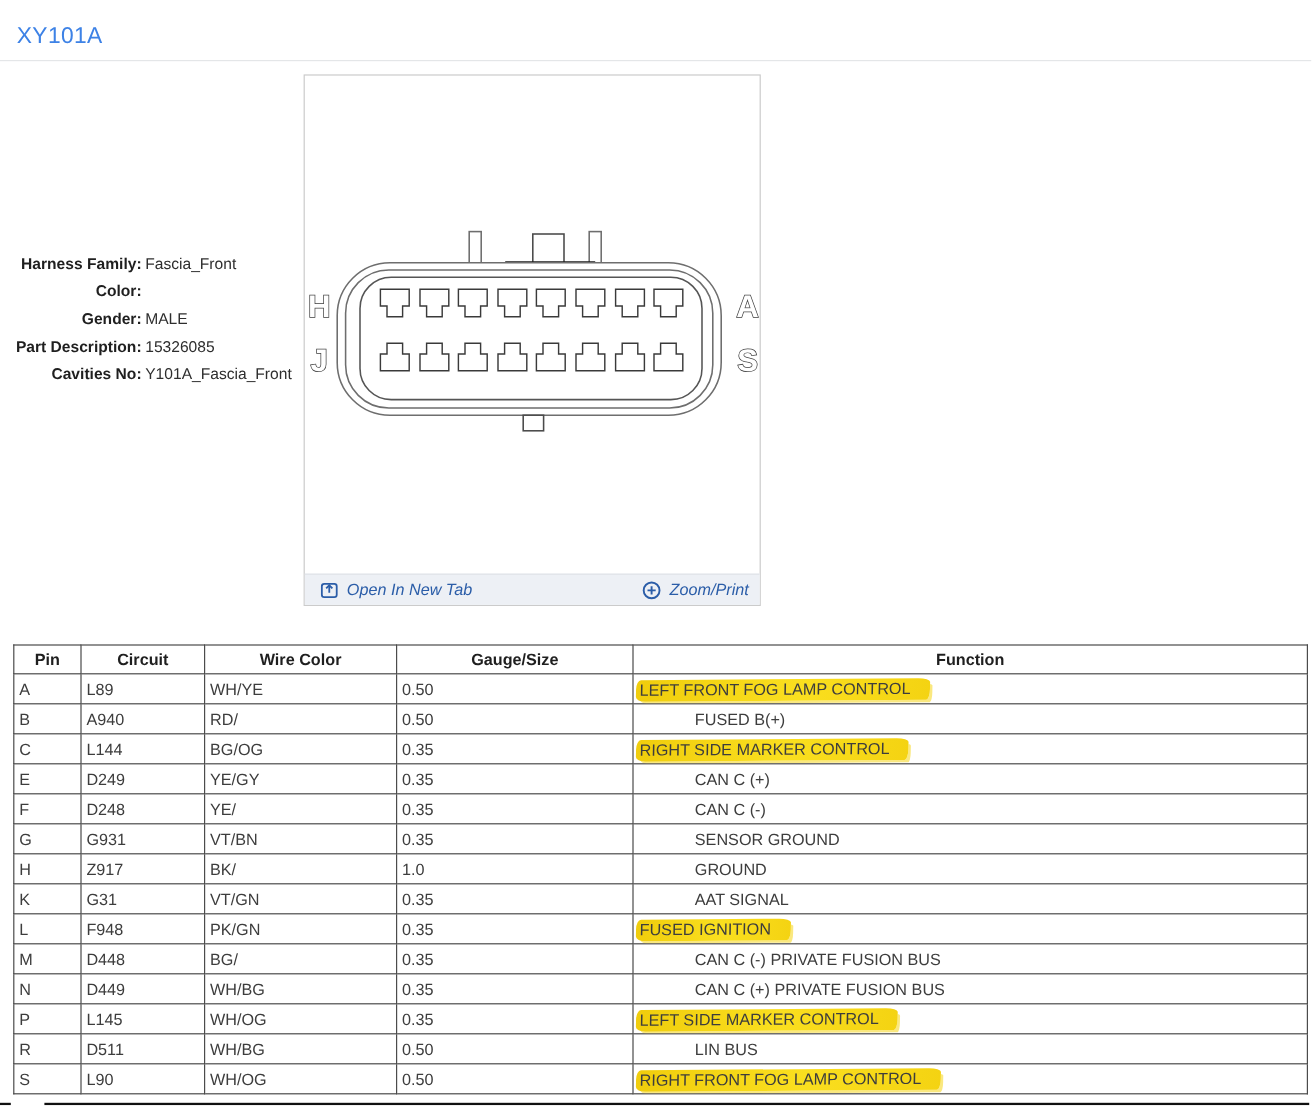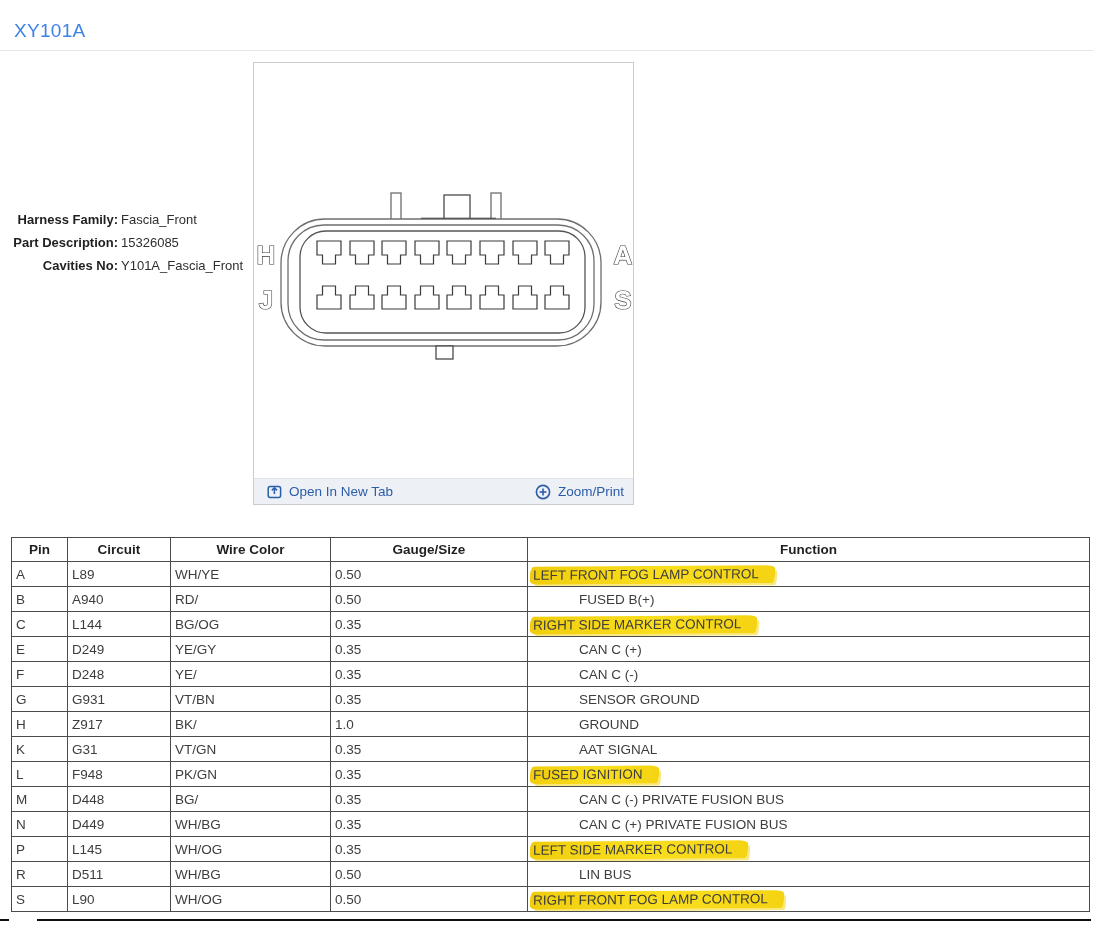--- a/index.html
+++ b/index.html
@@ -27,20 +27,21 @@
     position:absolute; left:253px; top:62px; width:381px; height:443px;
     border:1px solid #cbcbcb; box-sizing:border-box; background:#fff;
   }
   .image-area { position:relative; width:379px; height:415px; }
   .image-area svg { display:block; }
   .image-links {
     position:absolute; left:0; bottom:0; width:100%; height:26px;
     background:#edf0f5; border-top:1px solid #dfe3e8; box-sizing:border-box;
     display:flex; align-items:center; justify-content:space-between;
     padding:0 9px 0 13px;
+    font-style:italic;
   }
   .img-link {
     display:flex; align-items:center; gap:7px;
     color:#2b5da8; font-size:13.5px; text-decoration:none; cursor:pointer;
   }
   .img-link svg { flex:none; }
 
   
   .pin-table {
     position:absolute; left:11px; top:537px; width:1079px;
@@ -80,21 +81,29 @@
   <div class="title-divider"></div>
 
   <div class="meta-block">
 
       <div class="meta-row">
         <span class="meta-label">Harness Family:</span>
         <span class="meta-value">Fascia_Front</span>
       </div>
 
 
-
+      <div class="meta-row">
+        <span class="meta-label">Color:</span>
+        <span class="meta-value"></span>
+      </div>
+
+      <div class="meta-row">
+        <span class="meta-label">Gender:</span>
+        <span class="meta-value">MALE</span>
+      </div>
 
       <div class="meta-row">
         <span class="meta-label">Part Description:</span>
         <span class="meta-value">15326085</span>
       </div>
 
       <div class="meta-row">
         <span class="meta-label">Cavities No:</span>
         <span class="meta-value">Y101A_Fascia_Front</span>
       </div>

